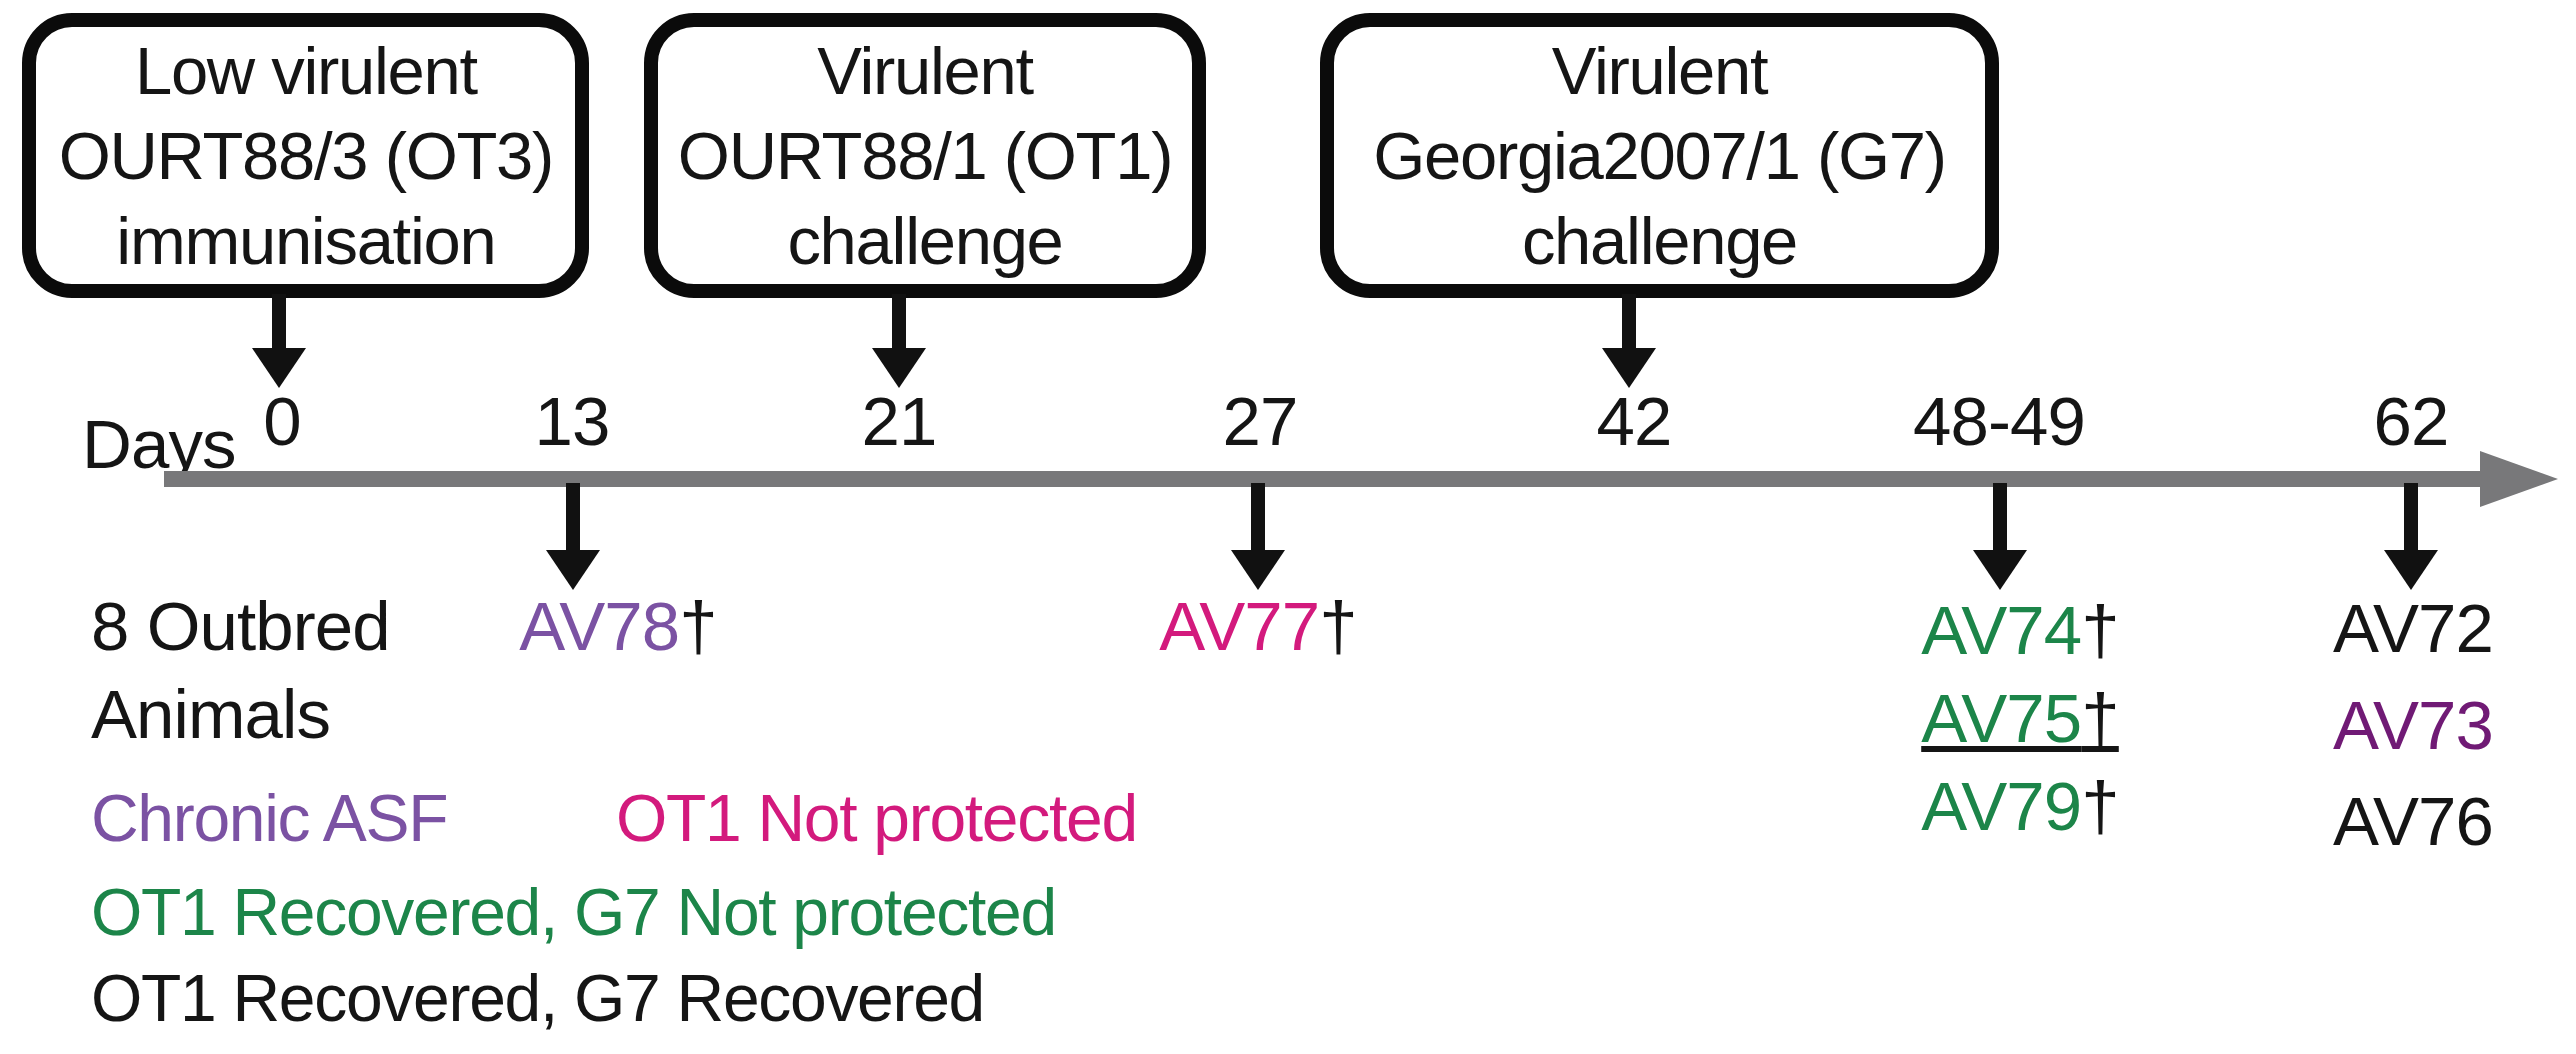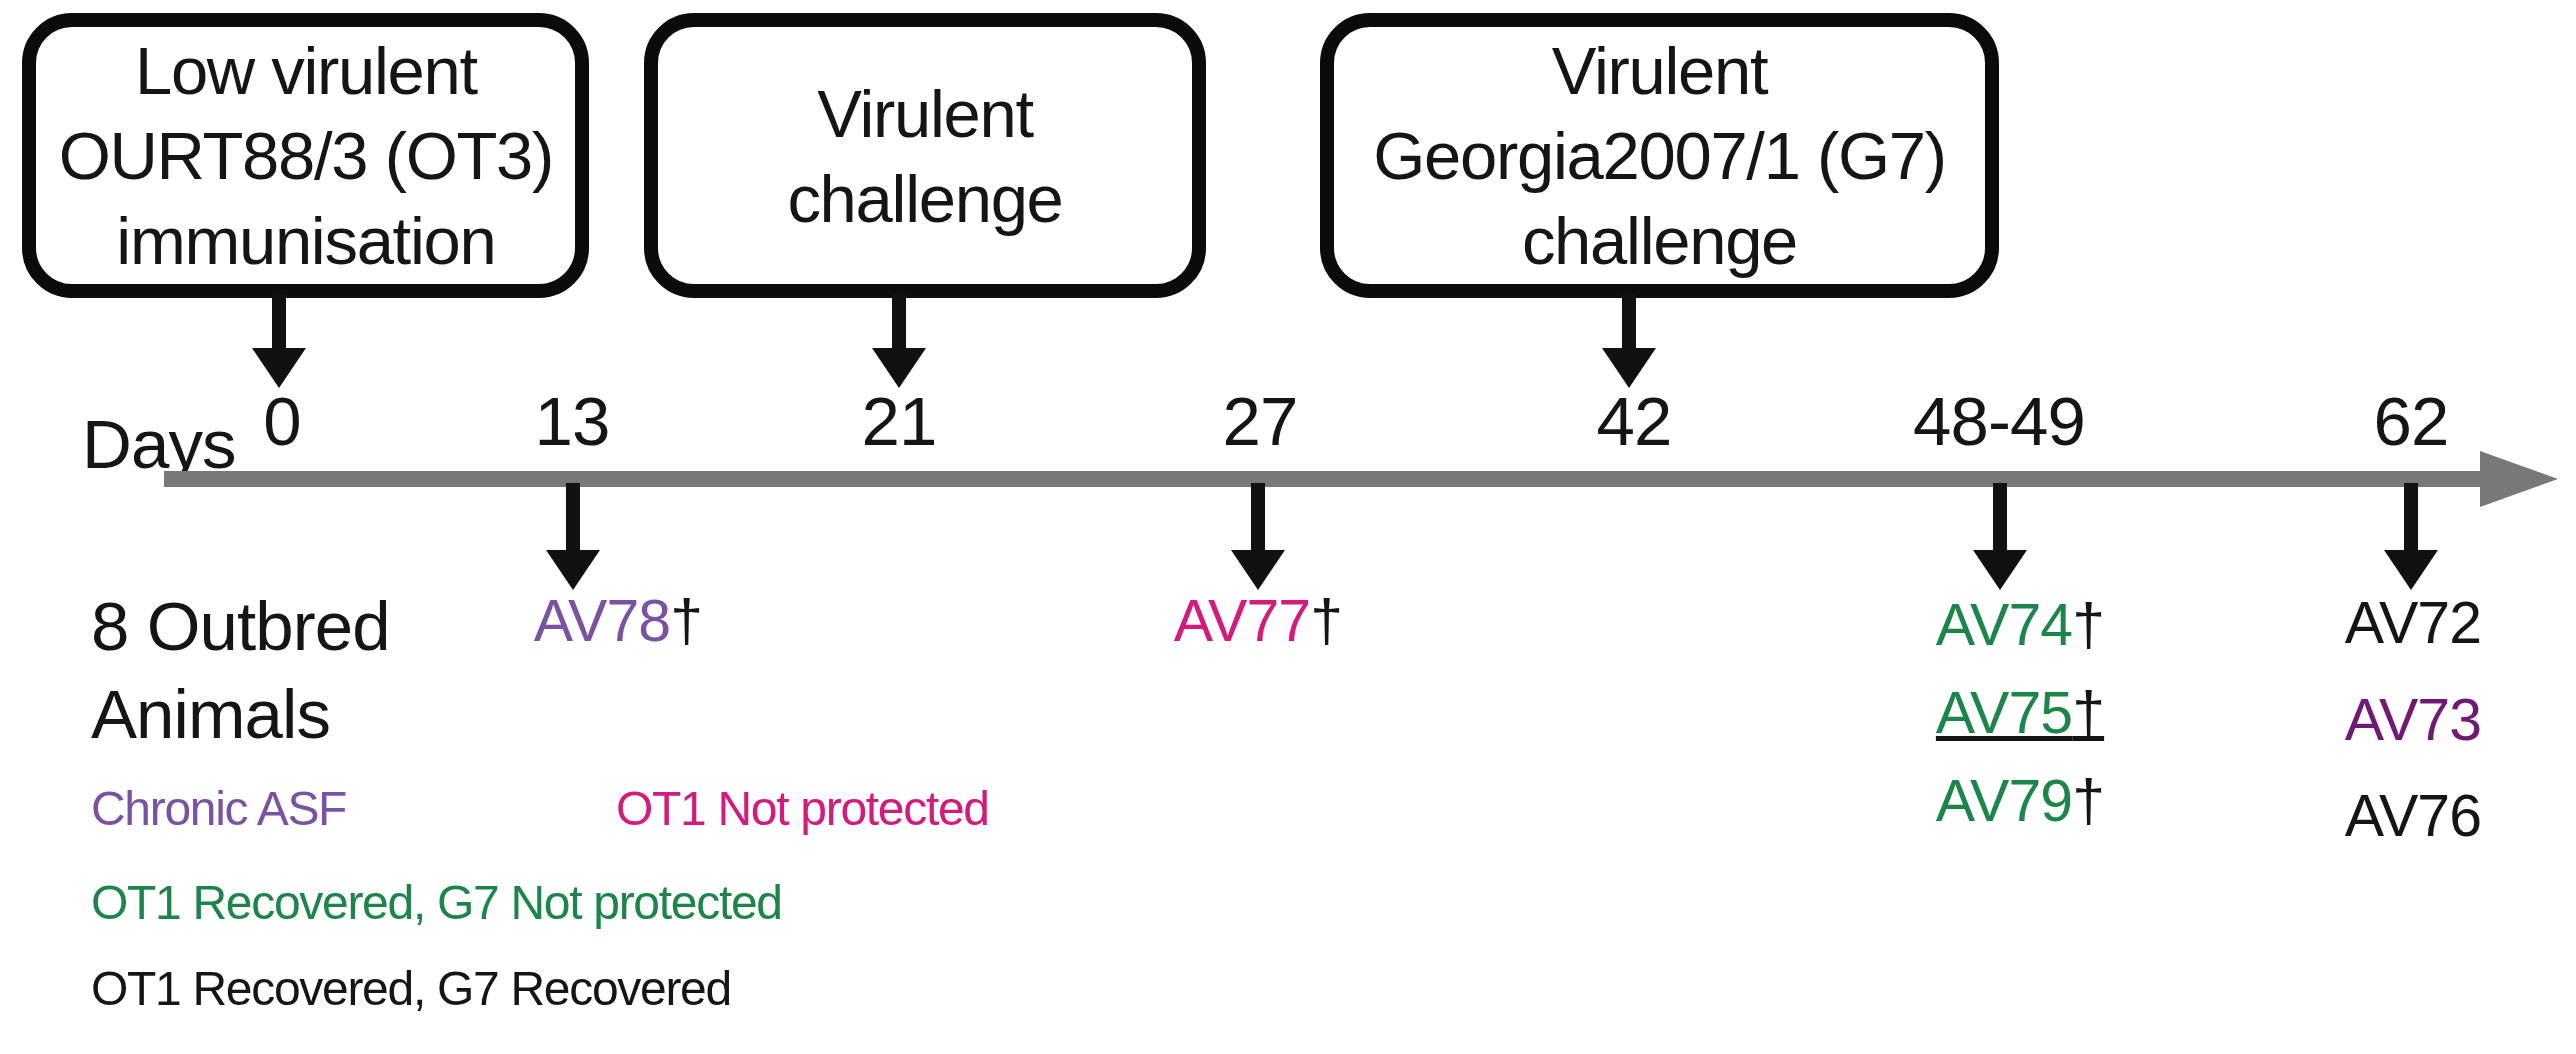--- a/index.html
+++ b/index.html
@@ -15,42 +15,43 @@
   .box-line{font-size:67px;line-height:85px;letter-spacing:-1.3px;white-space:nowrap;}
   .txt{position:absolute;font-size:69px;line-height:1;letter-spacing:-0.9px;white-space:nowrap;}
   .centered{transform:translateX(-50%);}
   .bar{position:absolute;background:#78787a;}
   .bar-head{position:absolute;width:0;height:0;
     border-left:78px solid #78787a;border-top:28.5px solid transparent;border-bottom:28.5px solid transparent;}
   .arr{position:absolute;width:54px;}
   .arr .shaft{position:absolute;left:20px;top:0;width:14px;background:#111111;}
   .arr .head{position:absolute;left:0;width:0;height:0;
     border-left:27px solid transparent;border-right:27px solid transparent;border-top:40px solid #111111;}
-  .legend-item{position:absolute;font-size:48px;line-height:1;letter-spacing:-1.3px;white-space:nowrap;}
-  .animal-row{position:absolute;transform:translateX(-50%);font-size:59px;line-height:1;letter-spacing:-0.9px;white-space:nowrap;}
+  .legend-item{position:absolute;font-size:66px;line-height:1;letter-spacing:-1.3px;white-space:nowrap;}
+  .animal-row{position:absolute;transform:translateX(-50%);font-size:69px;line-height:1;letter-spacing:-0.9px;white-space:nowrap;}
   .dagger{color:#151515;}
 </style>
 </head>
 <body>
 
 <div id="fig">
   <div class="txt" style="left:82px;top:410px;">Days</div>
   <div class="bar" style="left:164px;top:471px;width:2316px;height:16.4px;"></div>
   <div class="bar-head" style="left:2480px;top:451px;"></div>
 <div class="event-box" style="left: 22.4px; width: 567px;">
       <div class="box-line">Low virulent</div>
       <div class="box-line">OURT88/3 (OT3)</div>
       <div class="box-line">immunisation</div>
     </div>
     <div class="arr" style="left: 252px; top: 294px; height: 94px;">
       <div class="shaft" style="height: 54px;"></div>
       <div class="head" style="top: 54px;"></div>
     </div>
     <div class="event-box" style="left: 644px; width: 562px;">
       <div class="box-line">Virulent</div>
+      <div class="box-line">OURT88/1 (OT1)</div>
       <div class="box-line">challenge</div>
     </div>
     <div class="arr" style="left: 872px; top: 294px; height: 94px;">
       <div class="shaft" style="height: 54px;"></div>
       <div class="head" style="top: 54px;"></div>
     </div>
     <div class="event-box" style="left: 1320px; width: 679px;">
       <div class="box-line">Virulent</div>
       <div class="box-line">Georgia2007/1 (G7)</div>
       <div class="box-line">challenge</div>

